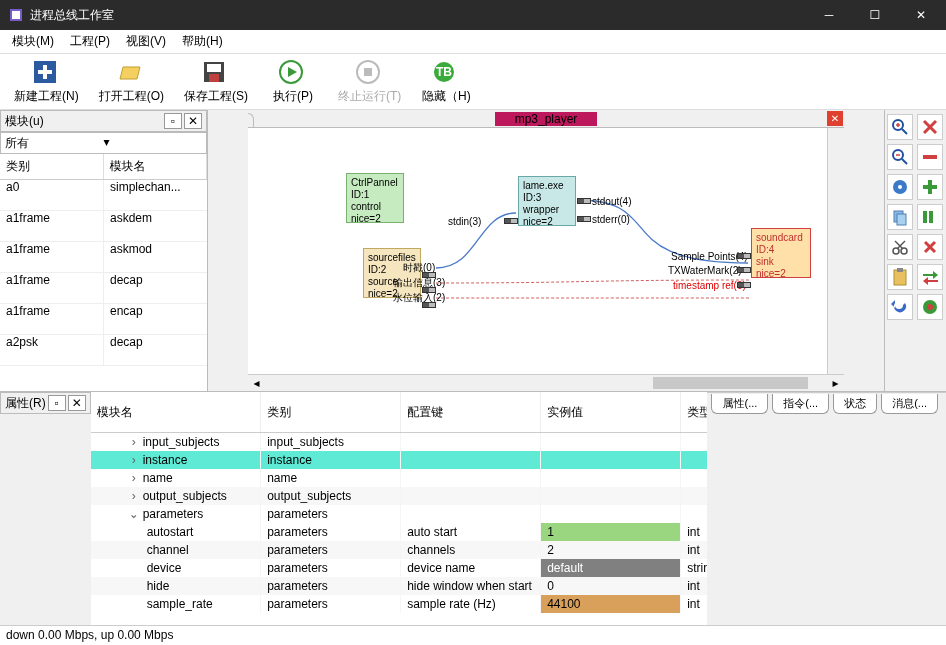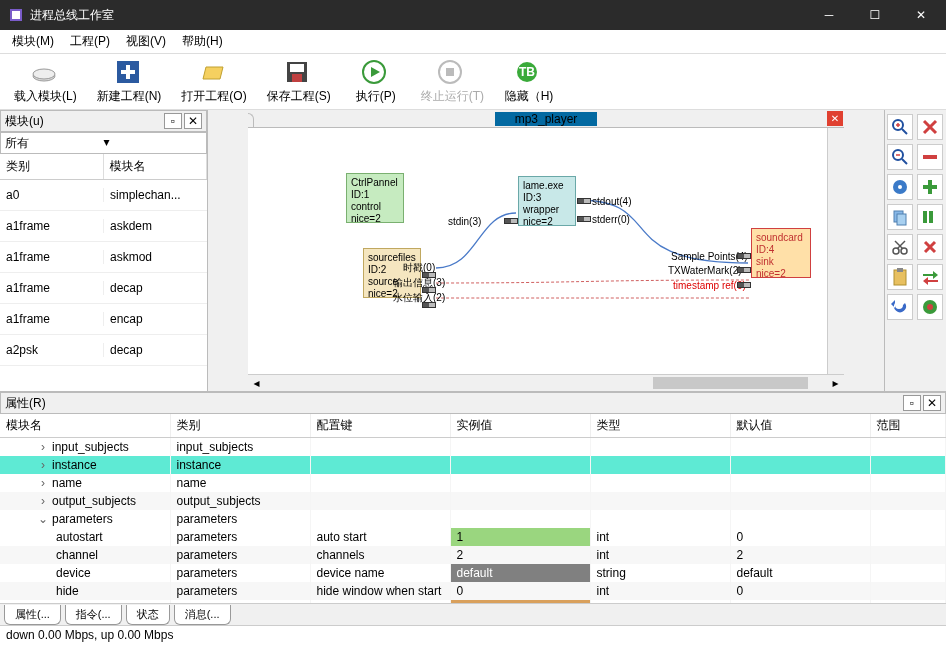--- a/index.html
+++ b/index.html
@@ -17,41 +17,41 @@
 .main-area { flex: 1; display: flex; min-height: 0; gap: 40px; }
 .panel-header { background: #f0f0f0; border: 1px solid #bbb; height: 22px; display: flex; align-items: center; padding: 0 4px; }
 .panel-header .ph-title { flex: 1; }
 .panel-header .ph-btn { width: 18px; height: 16px; display: flex; align-items: center; justify-content: center; border: 1px solid #999; margin-left: 2px; background: #fff; }
 .left-panel { width: 208px; display: flex; flex-direction: column; border-right: 1px solid #bbb; }
 .left-panel .filter { background: #fff; border: 1px solid #bbb; padding: 2px 4px; display: flex; align-items: flex-start; height: 22px; }
 .left-panel .filter span { flex: 1; }
 .left-panel .list-head { display: flex; background: #fff; border-bottom: 1px solid #ccc; }
 .left-panel .list-head div { flex: 1; padding: 4px 6px; border-right: 1px solid #ddd; background: #fff; }
 .left-panel .list-body { flex: 1; overflow: auto; background: #fff; }
-.left-panel .list-row { display: flex; height: 31px; align-items: center; border-bottom: 1px solid #eee; }
+.left-panel .list-row { display: flex; height: 31px; border-bottom: 1px solid #eee; }
 .left-panel .list-row div { flex: 1; padding: 0 6px; overflow: hidden; white-space: nowrap; text-overflow: ellipsis; }
 .left-panel .list-row div:first-child { border-right: 1px solid #eee; }
 .canvas-area { flex: 1; display: flex; flex-direction: column; background: #fff; min-width: 0; position: relative; }
 .canvas-tab { height: 18px; display: flex; justify-content: center; align-items: center; border-bottom: 1px solid #bbb; position: relative; background: #f0f0f0; }
-.canvas-tab .tab-label { background: #0369a1; padding: 0 20px; }
+.canvas-tab .tab-label { background: #be185d; padding: 0 20px; }
 .canvas-tab .close-x { position: absolute; right: 1px; top: 1px; width: 16px; height: 15px; background: #e04030; color: #fff; display: flex; align-items: center; justify-content: center; font-size: 10px; }
 .canvas-body { flex: 1; position: relative; background: #fff; overflow: hidden; }
 .canvas-scroll-h { height: 17px; background: #f0f0f0; border-top: 1px solid #ccc; position: relative; }
 .canvas-scroll-h .thumb { position: absolute; left: 405px; width: 155px; top: 2px; bottom: 2px; background: #c8c8c8; }
 .canvas-scroll-h .arrow-l { position: absolute; left: 0; width: 17px; height: 100%; display: flex; align-items: center; justify-content: center; }
 .canvas-scroll-h .arrow-r { position: absolute; right: 0; width: 17px; height: 100%; display: flex; align-items: center; justify-content: center; }
 .canvas-scroll-v { position: absolute; right: 0; top: 18px; bottom: 17px; width: 17px; background: #f0f0f0; border-left: 1px solid #ccc; }
 .node { position: absolute; border: 1px solid #888; font-size: 10px; padding: 3px 4px; line-height: 1.2; }
 .node .n-title { font-size: 10px; }
 .node .n-line { font-size: 10px; }
 .port-label { position: absolute; font-size: 10px; white-space: nowrap; }
 .port-label.red { color: #d00; }
 .right-toolbar { width: 62px; background: #f0f0f0; border-left: 1px solid #bbb; display: flex; flex-wrap: wrap; align-content: flex-start; padding: 4px 2px; gap: 4px; }
 .right-toolbar .rt-btn { width: 26px; height: 26px; display: flex; align-items: center; justify-content: center; background: #fff; border: 1px solid #ccc; }
-.props-panel { height: 234px; display: flex; flex-direction: column; border-top: 1px solid #bbb; }
+.props-panel { height: 234px; display: flex; flex-direction: row; border-top: 1px solid #bbb; }
 .props-body { flex: 1; background: #fff; overflow: auto; position: relative; }
 .props-table { width: 100%; border-collapse: collapse; table-layout: fixed; }
 .props-table th { text-align: left; font-weight: normal; padding: 3px 6px; background: #fff; border-bottom: 1px solid #ccc; border-right: 1px solid #eee; }
 .props-table td { padding: 2px 6px; border-right: 1px solid #f5f5f5; white-space: nowrap; overflow: hidden; }
 .props-table tr.group > td:first-child { padding-left: 38px; }
 .props-table tr.child > td:first-child { padding-left: 56px; }
 .expand-icon { display: inline-block; width: 10px; text-align: center; margin-right: 4px; color: #666; }
 .bottom-tabs { height: 22px; background: #f0f0f0; display: flex; align-items: flex-end; padding: 0 4px; border-top: 1px solid #ccc; }
 .bottom-tabs .btab { border: 1px solid #999; border-top: none; border-radius: 0 0 6px 6px; padding: 2px 10px; margin-right: 4px; background: #fff; font-size: 11px; }
 .statusbar { height: 20px; background: #fff; border-top: 1px solid #ccc; padding: 2px 6px; font-size: 12px; }
@@ -73,29 +73,20 @@
 </div>
 
 <div class="menubar">
   <div class="menu-item">模块(M)</div>
   <div class="menu-item">工程(P)</div>
   <div class="menu-item">视图(V)</div>
   <div class="menu-item">帮助(H)</div>
 </div>
 
 <div class="toolbar">
-  <div class="tb-btn">
-    <div class="tb-icon">
-        <svg width="26" height="20" viewBox="0 0 26 20">
-          <ellipse cx="13" cy="14" rx="11" ry="5" fill="#ddd" stroke="#999"></ellipse>
-          <ellipse cx="13" cy="12" rx="11" ry="5" fill="#eee" stroke="#999"></ellipse>
-        </svg>
-      </div>
-    <div class="tb-label">载入模块(L)</div>
-  </div>
   <div class="tb-btn">
     <div class="tb-icon">
         <svg width="26" height="26">
           <rect x="2" y="2" width="22" height="22" fill="#2b5aa0"></rect>
           <rect x="11" y="6" width="4" height="14" fill="#fff"></rect>
           <rect x="6" y="11" width="14" height="4" fill="#fff"></rect>
         </svg>
       </div>
     <div class="tb-label">新建工程(N)</div>
   </div>

